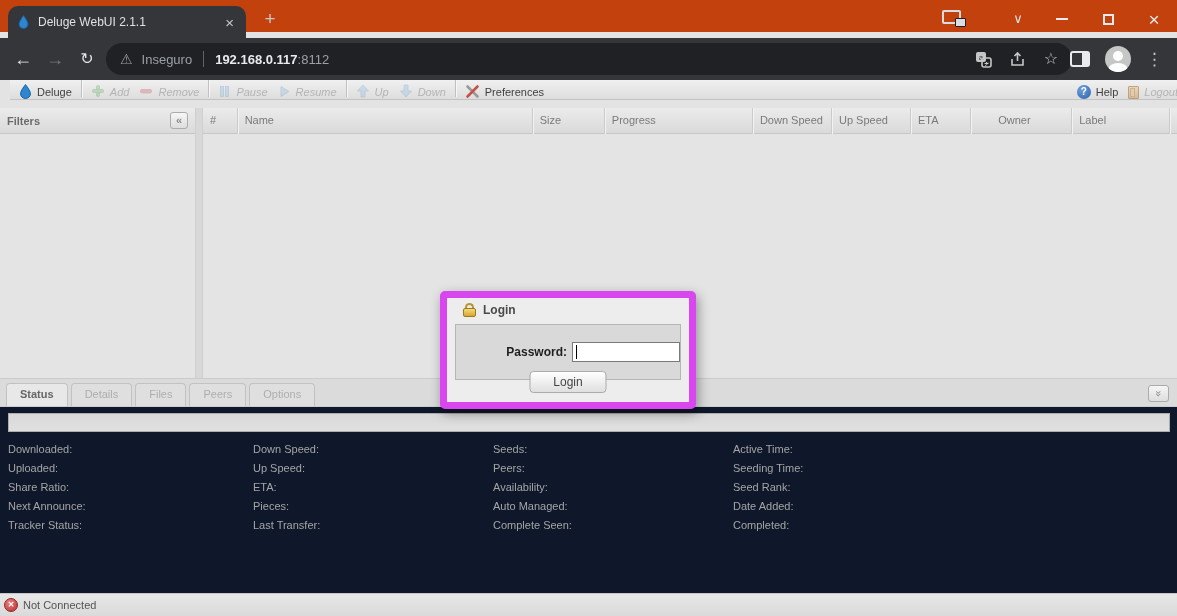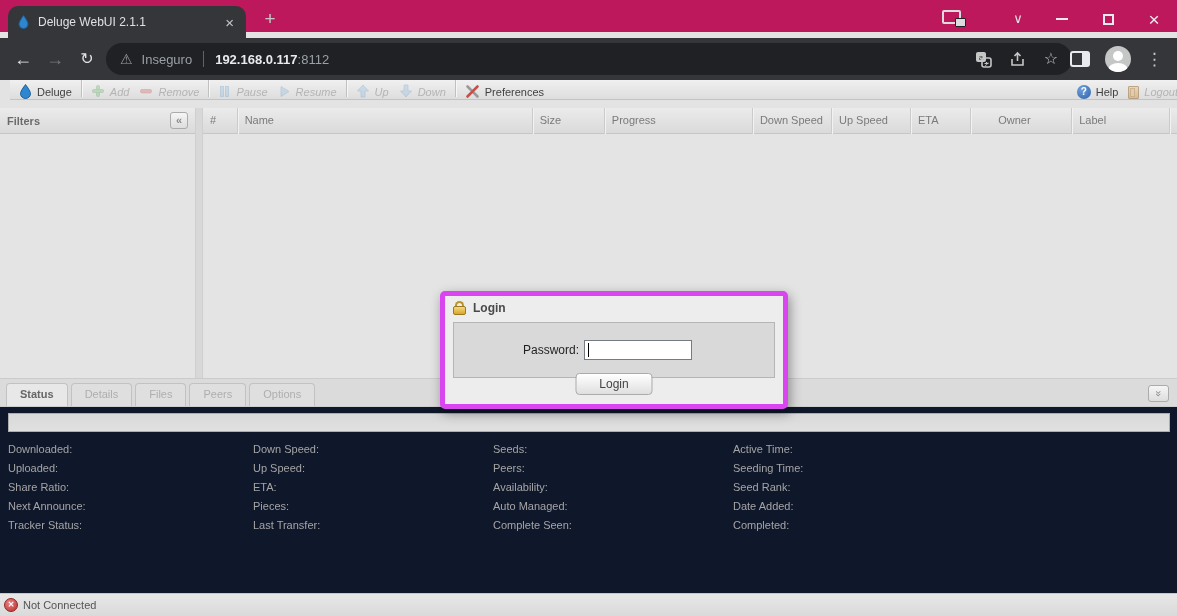--- a/index.html
+++ b/index.html
@@ -1,21 +1,21 @@
 <!DOCTYPE html>
 <html><head>
 <meta charset="utf-8">
 <style>
   * { margin:0; padding:0; box-sizing:border-box; }
   html,body { background:#111; }
   .screen{ position:relative; width:1177px; height:616px; overflow:hidden;
            font-family:"Liberation Sans",sans-serif; background:#E3E3E3; }
 
   
-  .tabstrip{ position:absolute; top:0; left:0; width:100%; height:32px; background:#be185d; }
+  .tabstrip{ position:absolute; top:0; left:0; width:100%; height:32px; background:#c2410c; }
   .tab{ position:absolute; left:8px; top:6px; width:238px; height:32px; background:#35363A;
         border-radius:10px 10px 0 0; display:flex; align-items:center; padding:0 10px; }
   .favicon-drop{ width:11px; height:14px; position:relative; flex:0 0 auto; }
   .favicon-drop svg{ display:block; }
   .tab-title{ flex:1; margin-left:9px; font-size:12px; color:#DFE1E5; white-space:nowrap; overflow:hidden; }
   .tab-close{ color:#C4C7C5; font-size:15px; line-height:15px; padding:0 2px; cursor:default; }
   .newtab{ position:absolute; left:258px; top:8px; color:#C4C7C5; font-size:19px; width:24px; height:24px;
            text-align:center; line-height:22px; }
   .capture-icon{ position:absolute; left:942px; top:10px; width:24px; height:17px; }
   .capture-icon .outer{ position:absolute; left:0; top:0; width:19px; height:14px; border:2px solid #DADCE0; border-radius:2px; }
@@ -103,33 +103,33 @@
   .statcol div{ line-height:19px; color:#A5A5A5; }
 
   .dstatusbar{ position:absolute; top:513px; left:0; width:100%; height:23px;
                background:linear-gradient(#E7E7E7,#DADADA); border-top:1px solid #C6C6C6;
                display:flex; align-items:center; padding:0 4px; gap:5px; color:#555; }
   .err-icon{ width:14px; height:14px; border-radius:50%; border:1px solid #8E2424;
              background:radial-gradient(circle at 35% 30%,#E98080,#B93030); color:#FFF;
              font-size:8px; font-weight:bold; text-align:center; line-height:12px; }
 
   
-  .login-window{ position:absolute; left:440px; top:211px; width:348px; height:118px; background:#EDEDED;
-                 border:5px solid #d946ef; border-radius:5px; box-shadow:2px 4px 12px rgba(0,0,0,.38); }
+  .login-window{ position:absolute; left:440px; top:211px; width:256px; height:118px; background:#EDEDED;
+                 border:7px solid #d946ef; border-radius:5px; box-shadow:2px 4px 12px rgba(0,0,0,.38);padding-left:8px; }
   .lw-title{ height:24px; display:flex; align-items:center; padding:0 8px; gap:7px;
              color:#4A4A4A; font-weight:bold; font-size:12px; }
   .lock-icon{ width:13px; height:14px; position:relative; }
   .lock-icon .shackle{ position:absolute; left:2px; top:0; width:9px; height:8px;
                        border:2px solid #BA9430; border-bottom:none; border-radius:5px 5px 0 0; }
   .lock-icon .lockbody{ position:absolute; left:0; bottom:0; width:13px; height:9px;
                         background:linear-gradient(#F6D97E,#D8A62E); border:1px solid #9C7A1E; border-radius:2px; }
   .lw-form{ position:absolute; left:8px; right:8px; top:26px; height:56px; background:#D9D9D9;
             border:1px solid #B5B5B5; }
   .lw-row{ display:flex; align-items:center; margin-top:17px; }
-  .pw-label{ width:130px; text-align:right; font-size:12px; color:#1F1F1F; padding-right:5px; }
+  .pw-label{ width:130px; text-align:right; font-size:12px; color:#1F1F1F; padding-right:5px;font-weight:bold; }
   .pw-wrap{ position:relative; }
   .pw-wrap input{ width:108px; height:20px; border:1px solid #757B80; background:#FFF;
                   font-family:"Liberation Sans",sans-serif; font-size:12px; padding:0 3px; outline:none; }
   .caret{ position:absolute; left:4px; top:3px; width:1px; height:14px; background:#000; pointer-events:none; }
   .lw-login-btn{ position:absolute; left:50%; transform:translateX(-50%); bottom:9px; width:77px; height:22px;
                  border:1px solid #ABABAB; border-radius:4px; background:linear-gradient(#FFFFFF,#DFDFDF);
                  color:#444; font-size:12px; font-family:"Liberation Sans",sans-serif; text-align:center; line-height:20px; }
 </style>
 </head>
 <body>

